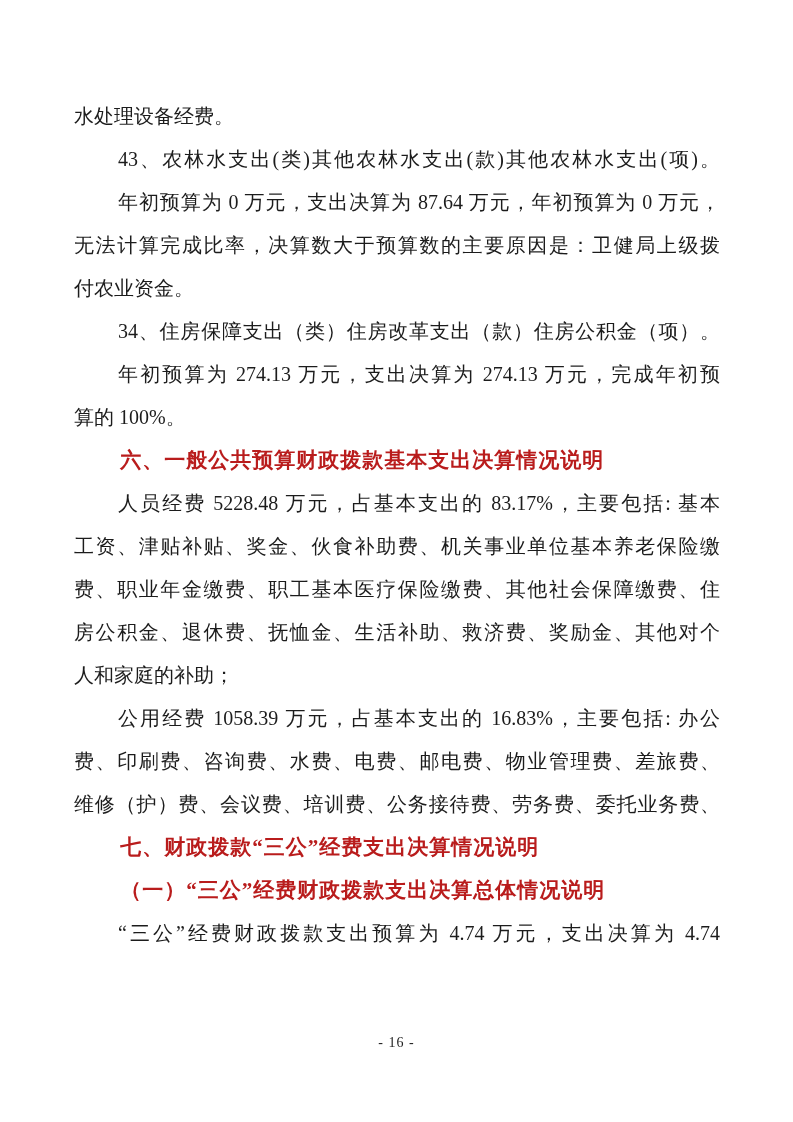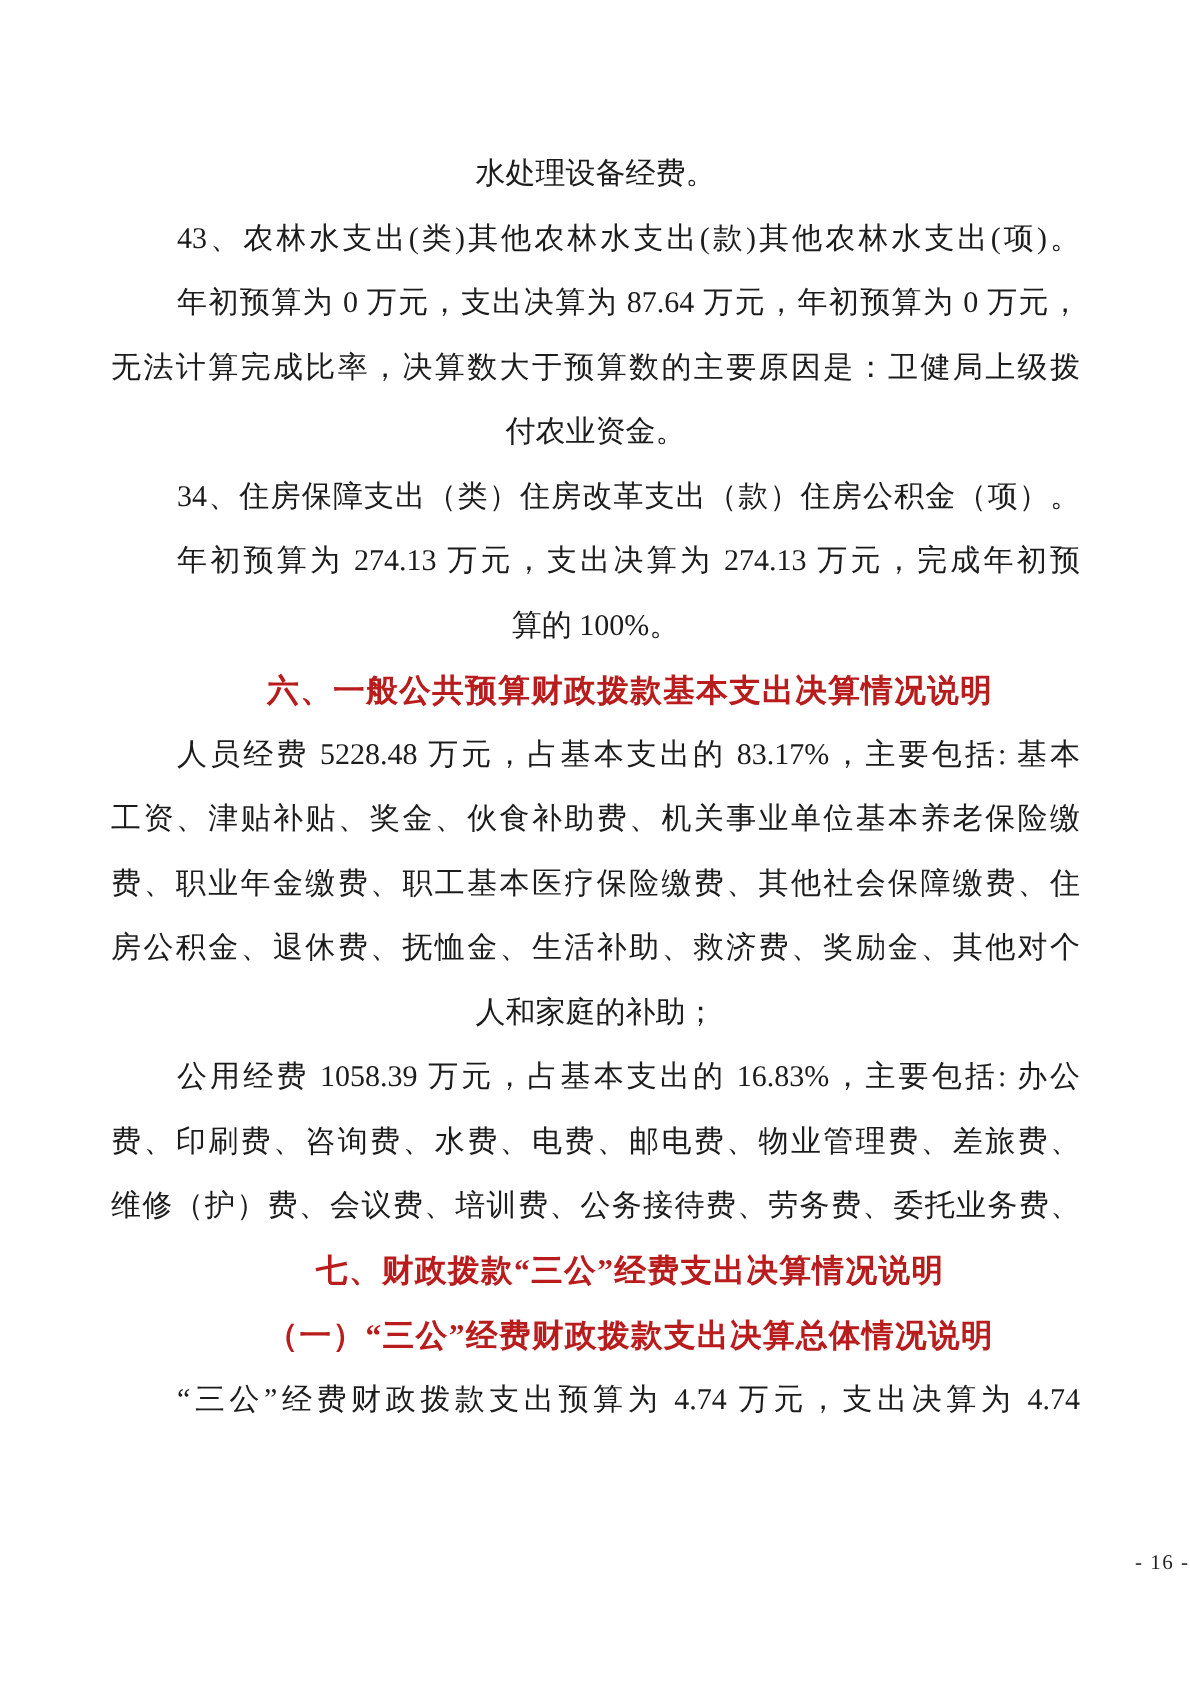--- a/index.html
+++ b/index.html
@@ -19,21 +19,21 @@
   .content {
     position: absolute;
     left: 74px;
     top: 95px;
     width: 646px;
   }
   .line {
     height: 43px;
     line-height: 43px;
     font-size: 20px;
-    text-align: center;
+    text-align: left;
   }
   .line.fill {
     text-align: justify;
     text-align-last: justify;
     text-justify: inter-character;
   }
   .line.indent {
     text-indent: 2.2em;
   }
   .line.bold {
@@ -42,21 +42,21 @@
     font-size: 21px;
     letter-spacing: 1px;
   }
   .footer {
     position: absolute;
     left: 0;
     right: 0;
     top: 1032px;
     height: 22px;
     line-height: 22px;
-    text-align: right;
+    text-align: center;
     font-size: 14px;
     color: #222222;
     letter-spacing: 1px;
     font-family: "Liberation Serif", "DejaVu Serif", serif;
   }
 </style>
 </head>
 <body>
 
 <div class="page">

